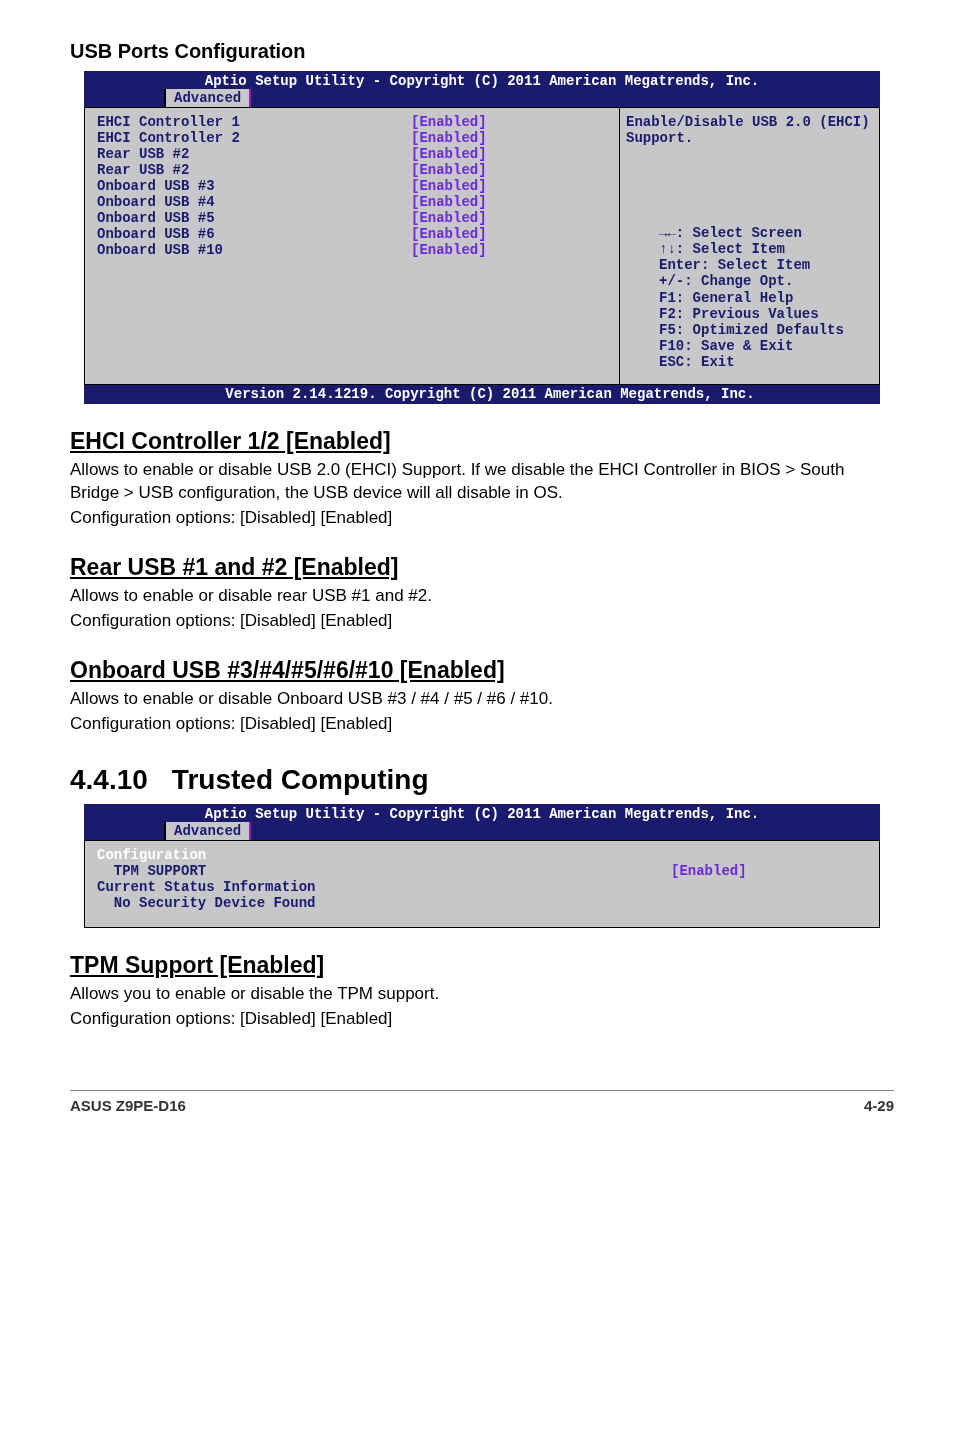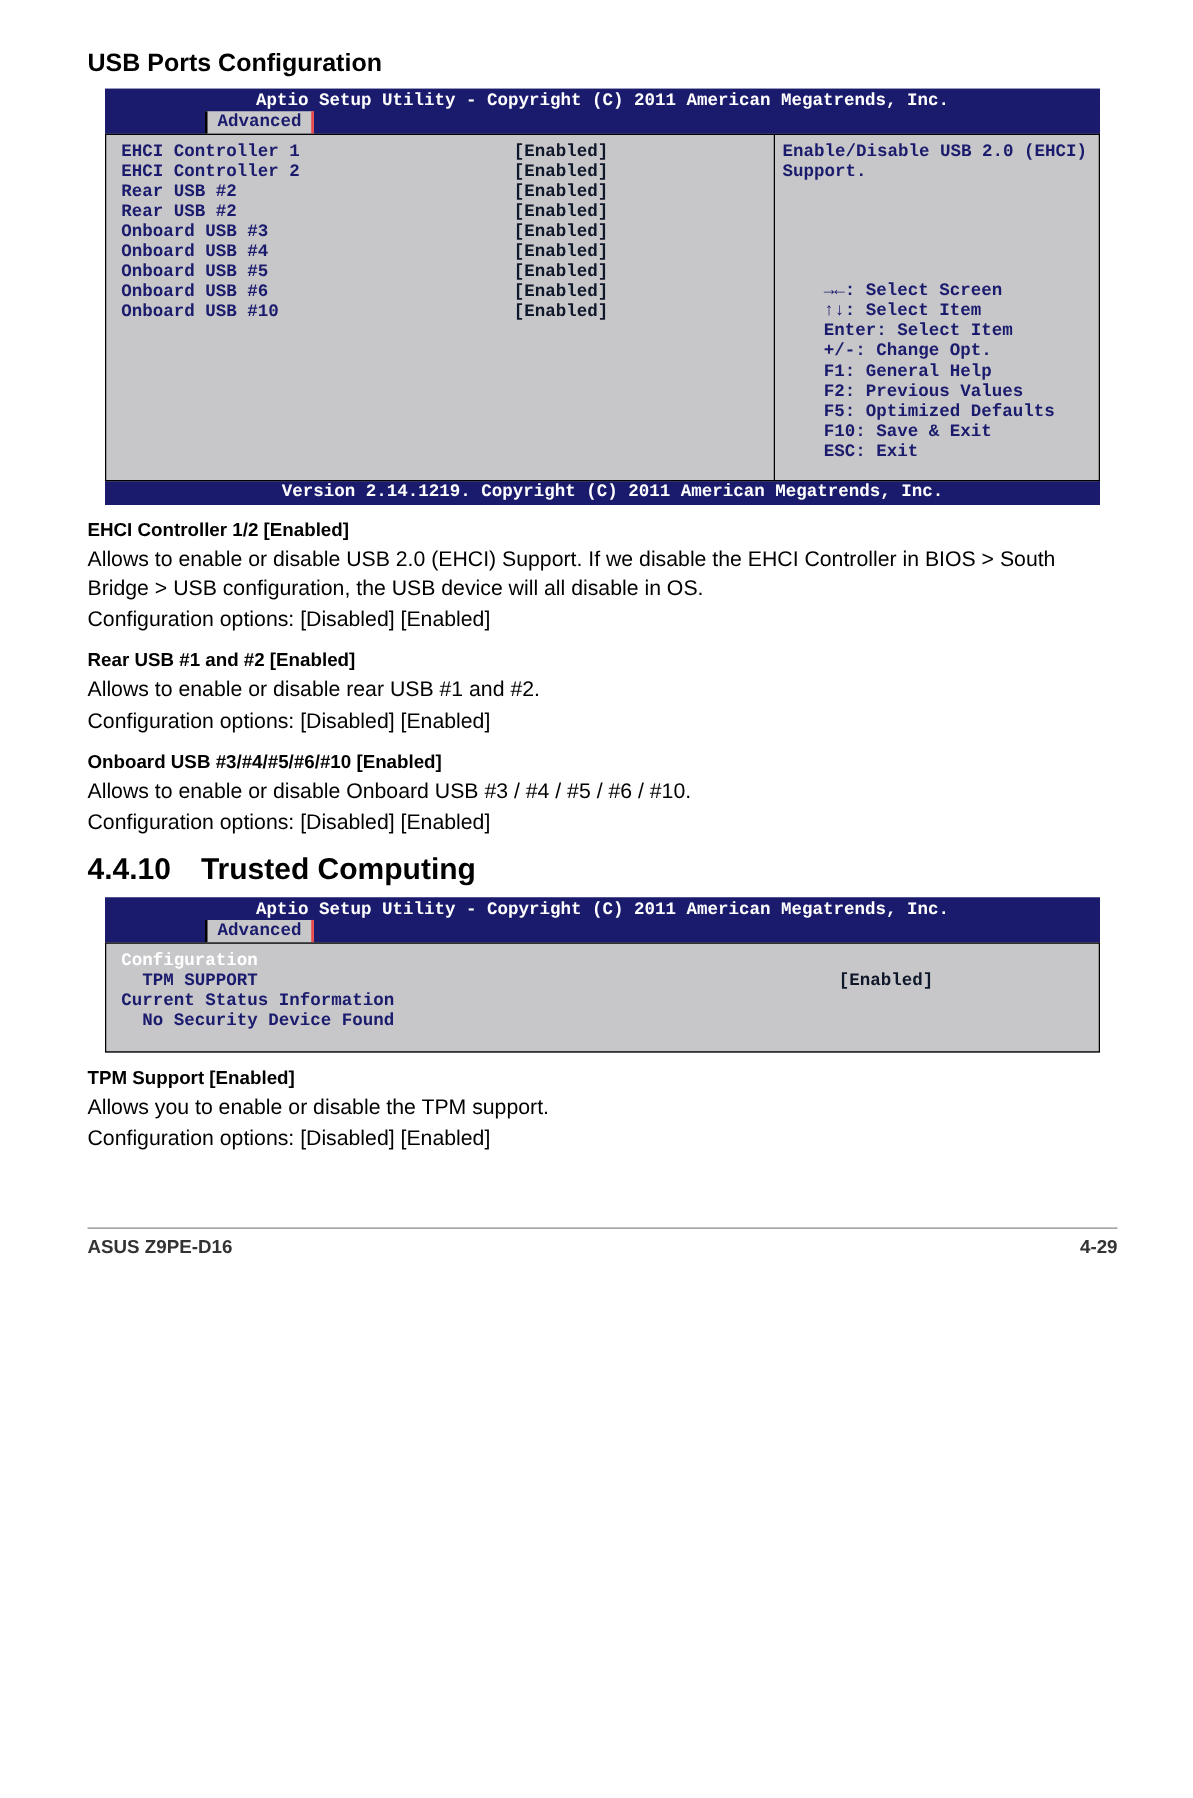--- a/index.html
+++ b/index.html
@@ -10,34 +10,35 @@
     margin: 0 auto;
     padding: 40px 60px 20px 70px;
     color: #000;
   }
   .h-section {
     font-size: 20px;
     font-weight: bold;
     margin-bottom: 8px;
   }
   .h-sub {
-    font-size: 15px;
+    font-size: 23px;
     font-weight: bold;
     margin-bottom: 4px;
-    margin-top: 12px;
+    margin-top: 24px;
+    text-decoration: underline;
   }
   .body-text {
     font-size: 17px;
     line-height: 1.35;
     margin-bottom: 2px;
   }
   .section-num {
-    font-size: 24px;
-    font-weight: bold;
-    margin-top: 12px;
+    font-size: 28px;
+    font-weight: bold;
+    margin-top: 28px;
     margin-bottom: 8px;
   }
   .section-num .num { margin-right: 24px; }
 
   
   .bios-box {
     font-family: "Courier New", monospace;
     font-size: 14px;
     font-weight: bold;
     background: #1b1b6e;
@@ -53,21 +54,21 @@
   .bios-tabs {
     background: #1b1b6e;
     padding: 0 0 0 80px;
   }
   .bios-tab {
     display: inline-block;
     background: #c7c7c9;
     color: #1b1b6e;
     padding: 1px 8px;
     border-left: 2px solid #000;
-    border-right: 2px solid #ef4444;
+    border-right: 2px solid #a21caf;
   }
   .bios-body {
     display: flex;
     align-items: stretch;
   }
   .bios-left {
     flex: 1;
     background: #c7c7c9;
     border: 1px solid #000;
     padding: 6px 8px 16px 12px;
@@ -78,21 +79,21 @@
     background: #c7c7c9;
     border: 1px solid #000;
     border-left: none;
     padding: 6px 6px 14px 6px;
     color: #1b1b6e;
     display: flex;
     flex-direction: column;
   }
   .bios-row { display: flex; }
   .bios-label { color: #1b1b6e; flex: 1; white-space: pre; }
-  .bios-value { color: #0f172a; width: 200px; white-space: pre; }
+  .bios-value { color: #6d28d9; width: 200px; white-space: pre; }
   .bios-help-top { flex: 0 0 auto; }
   .bios-spacer-right { flex: 1; }
   .bios-nav { margin-top: auto; line-height: 1.15; margin-left: 33px; }
   .bios-footer {
     background: #1b1b6e;
     color: #fff;
     text-align: center;
     padding: 1px 0 2px 0;
     margin-left: 16px;
   }

